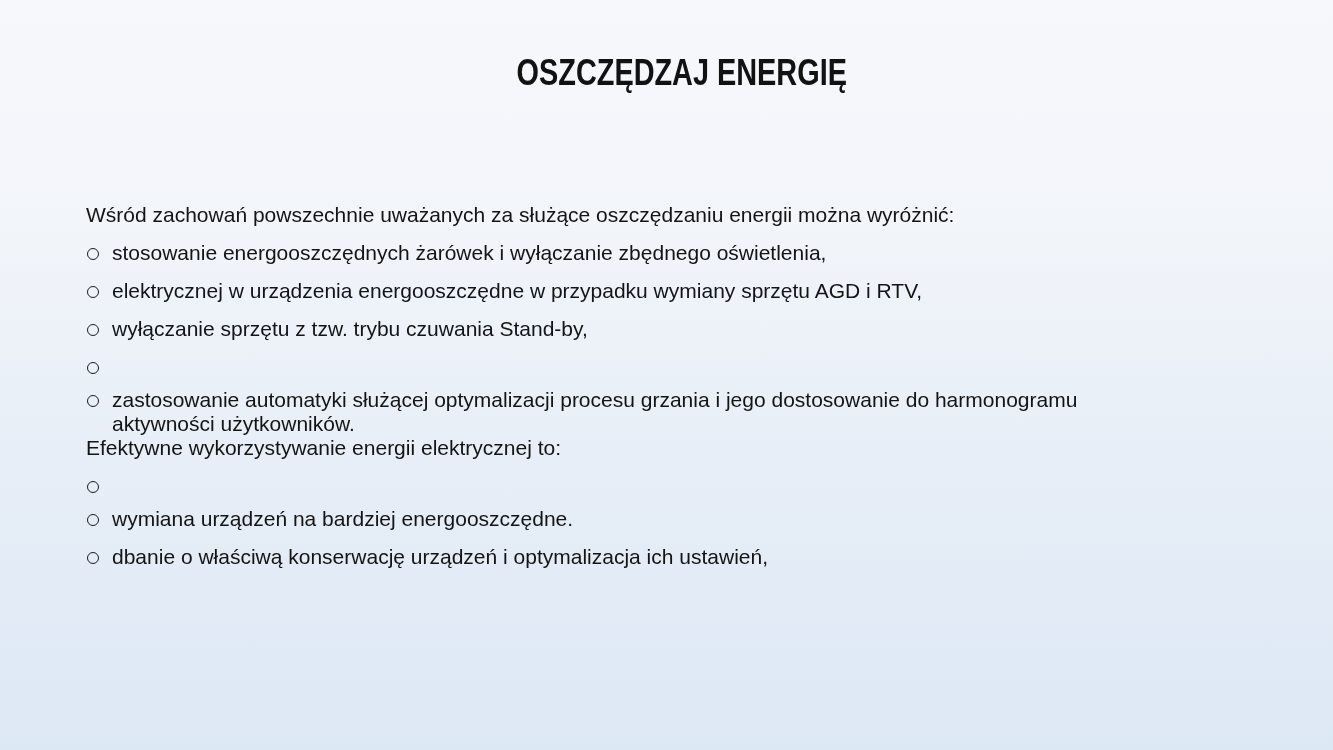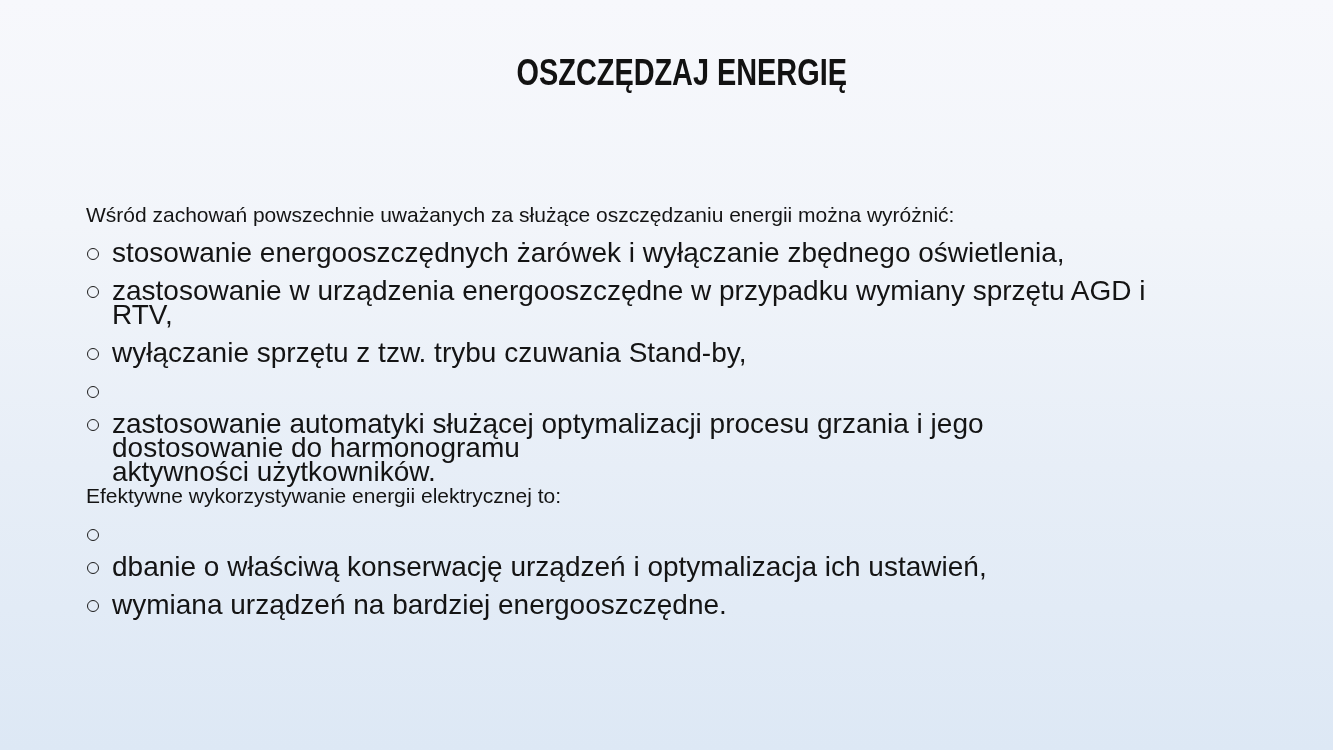--- a/index.html
+++ b/index.html
@@ -65,21 +65,21 @@
     flex: none;
     box-sizing: border-box;
     width: 12px;
     height: 12px;
     margin: 7px 13px 0 1px;
     border: 1.5px solid #1c1c1c;
     border-radius: 50%;
     background: transparent;
   }
   .bullet-text {
-    font-size: 28px;
+    font-size: 21px;
     line-height: 24px;
     white-space: pre-line;
     color: #141414;
   }
 </style>
 </head>
 <body>
 
 <div class="slide">
 
@@ -89,21 +89,21 @@
 
     <p class="intro">Wśród zachowań powszechnie uważanych za służące oszczędzaniu energii można wyróżnić:</p>
 
     <ul class="bullet-list">
       <li class="bullet-item">
         <span class="bullet-marker"></span>
         <span class="bullet-text">stosowanie energooszczędnych żarówek i wyłączanie zbędnego oświetlenia,</span>
       </li>
       <li class="bullet-item">
         <span class="bullet-marker"></span>
-        <span class="bullet-text">zastosowanie w urządzenia energooszczędne w przypadku wymiany sprzętu AGD i RTV,</span>
+        <span class="bullet-text">elektrycznej w urządzenia energooszczędne w przypadku wymiany sprzętu AGD i RTV,</span>
       </li>
       <li class="bullet-item">
         <span class="bullet-marker"></span>
         <span class="bullet-text">wyłączanie sprzętu z tzw. trybu czuwania Stand-by,</span>
       </li>
       <li class="bullet-item">
         <span class="bullet-marker"></span>
       </li>
       <li class="bullet-item">
         <span class="bullet-marker"></span>
@@ -113,22 +113,22 @@
     </ul>
 
     <p class="intro second">Efektywne wykorzystywanie energii elektrycznej to:</p>
 
     <ul class="bullet-list">
       <li class="bullet-item">
         <span class="bullet-marker"></span>
       </li>
       <li class="bullet-item">
         <span class="bullet-marker"></span>
-        <span class="bullet-text">dbanie o właściwą konserwację urządzeń i optymalizacja ich ustawień,</span>
+        <span class="bullet-text">wymiana urządzeń na bardziej energooszczędne.</span>
       </li>
       <li class="bullet-item">
         <span class="bullet-marker"></span>
-        <span class="bullet-text">wymiana urządzeń na bardziej energooszczędne.</span>
+        <span class="bullet-text">dbanie o właściwą konserwację urządzeń i optymalizacja ich ustawień,</span>
       </li>
     </ul>
 
   </div>
 </div>
 
 </body></html>

